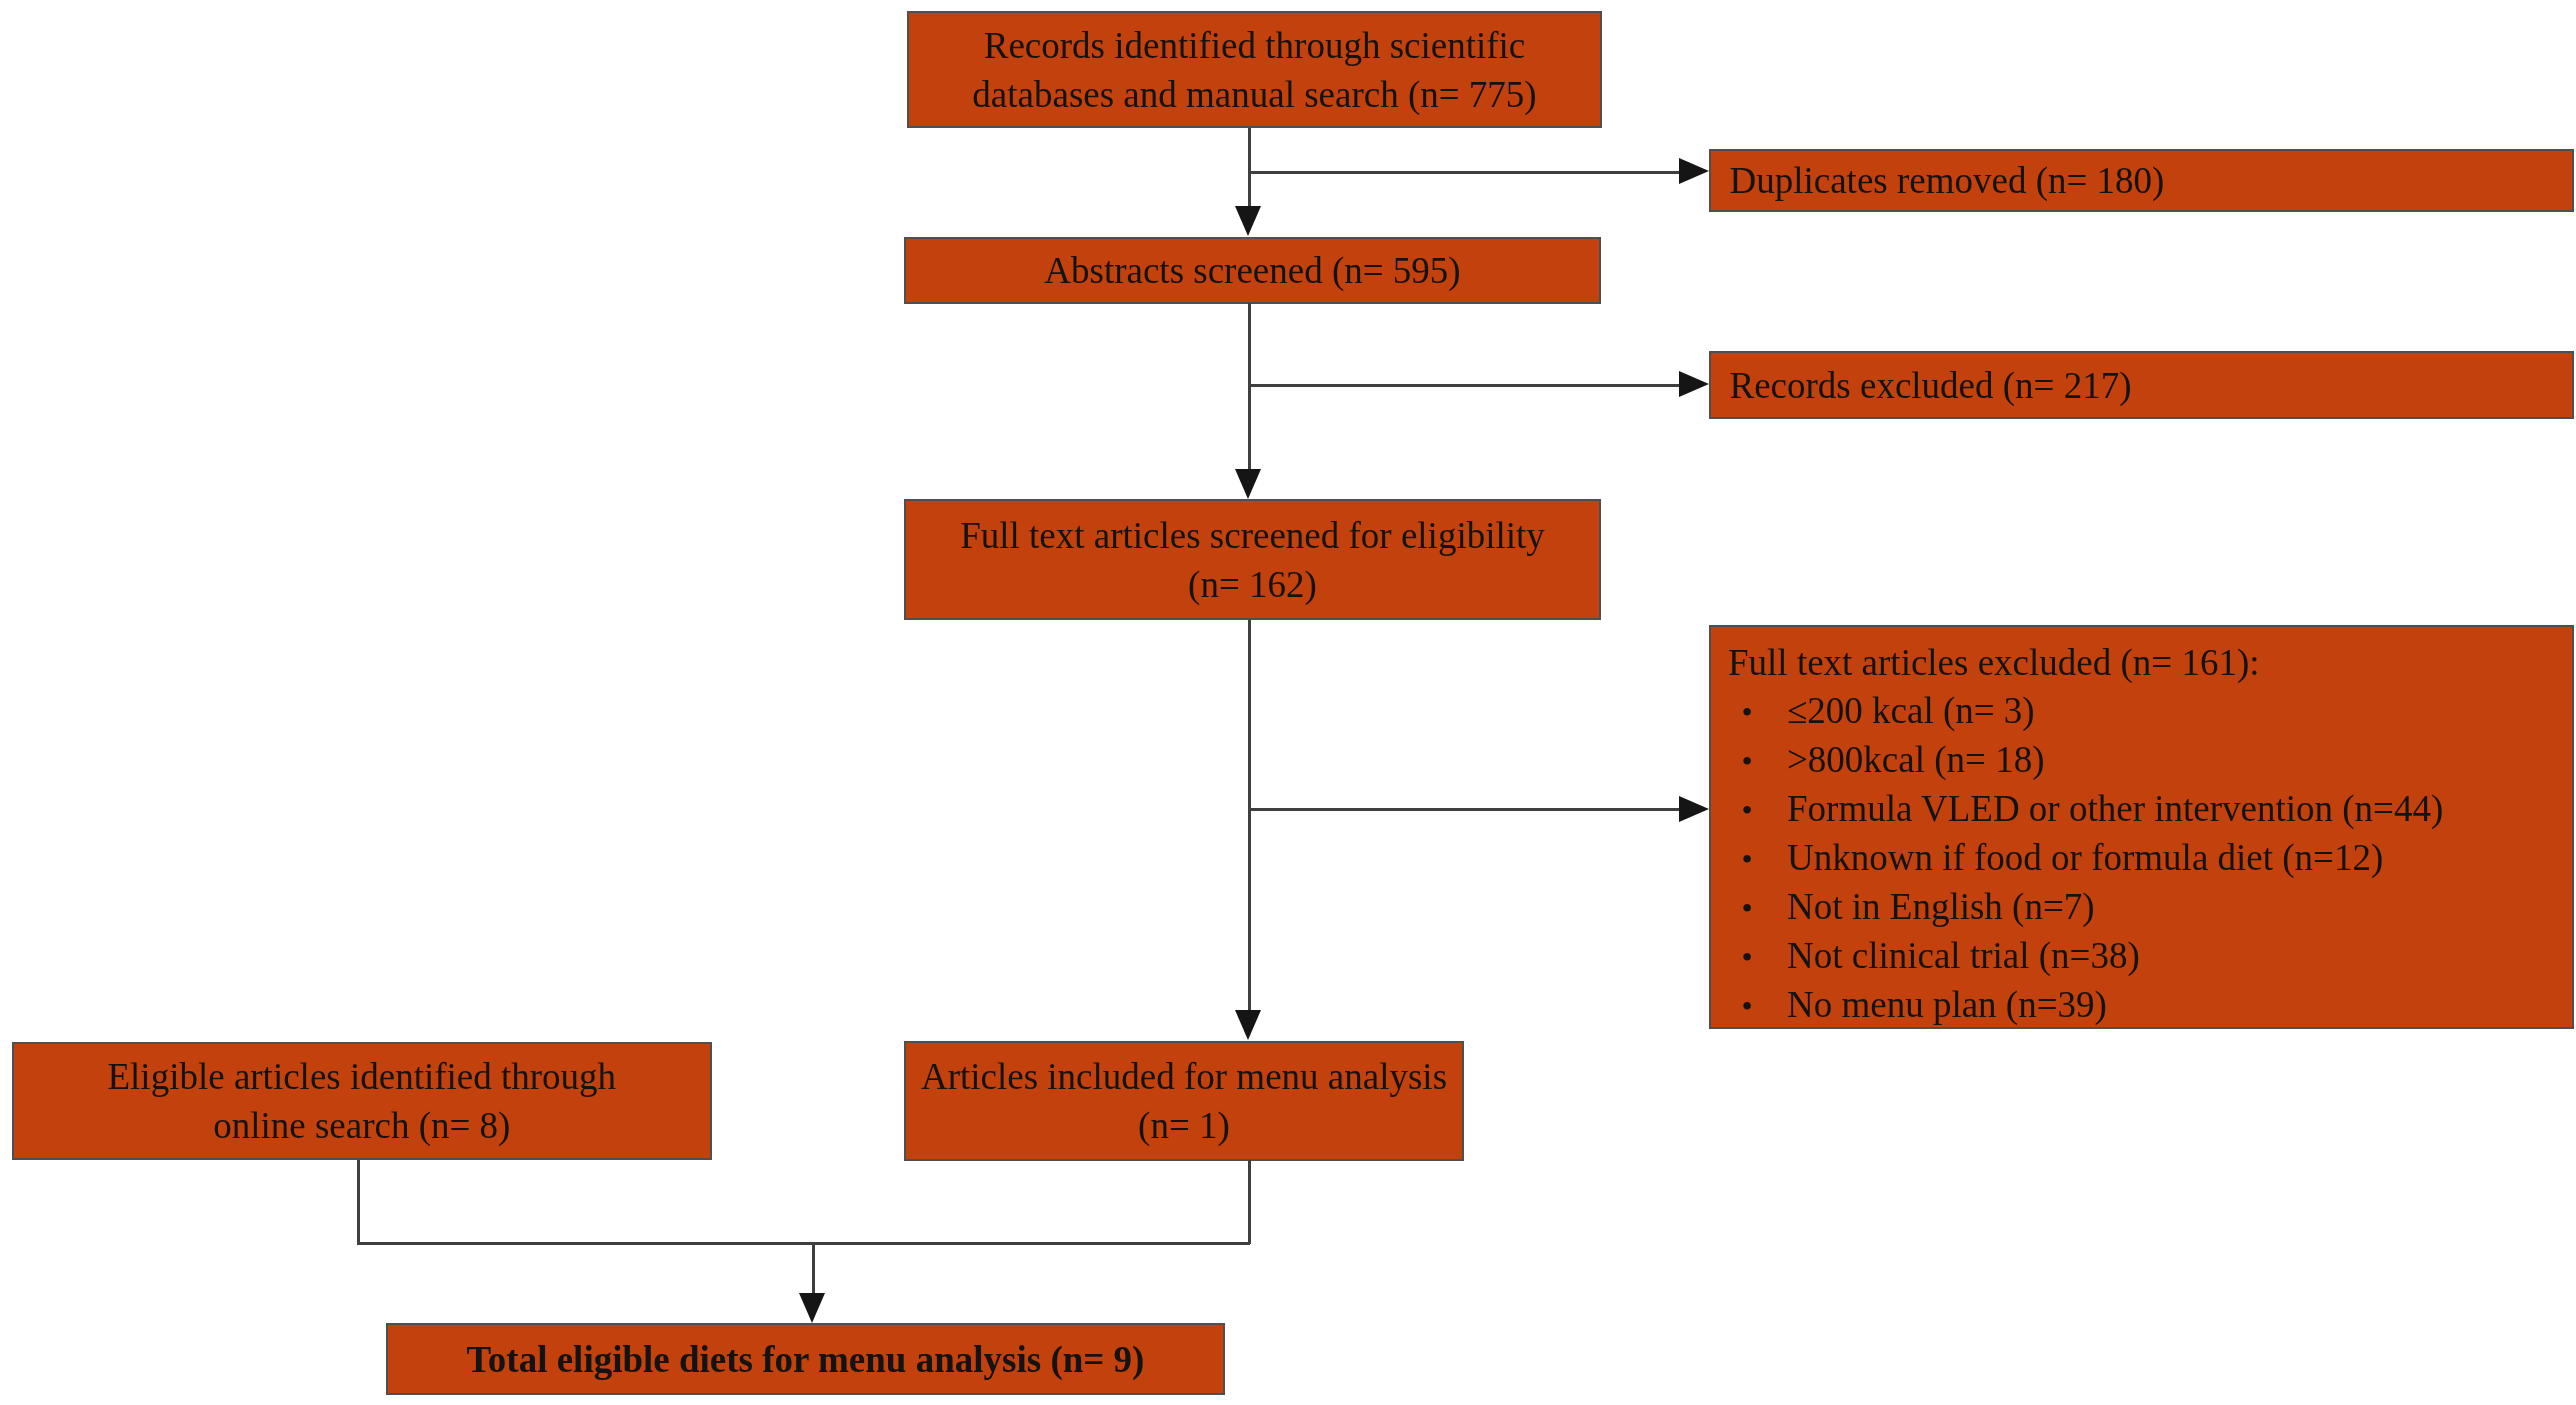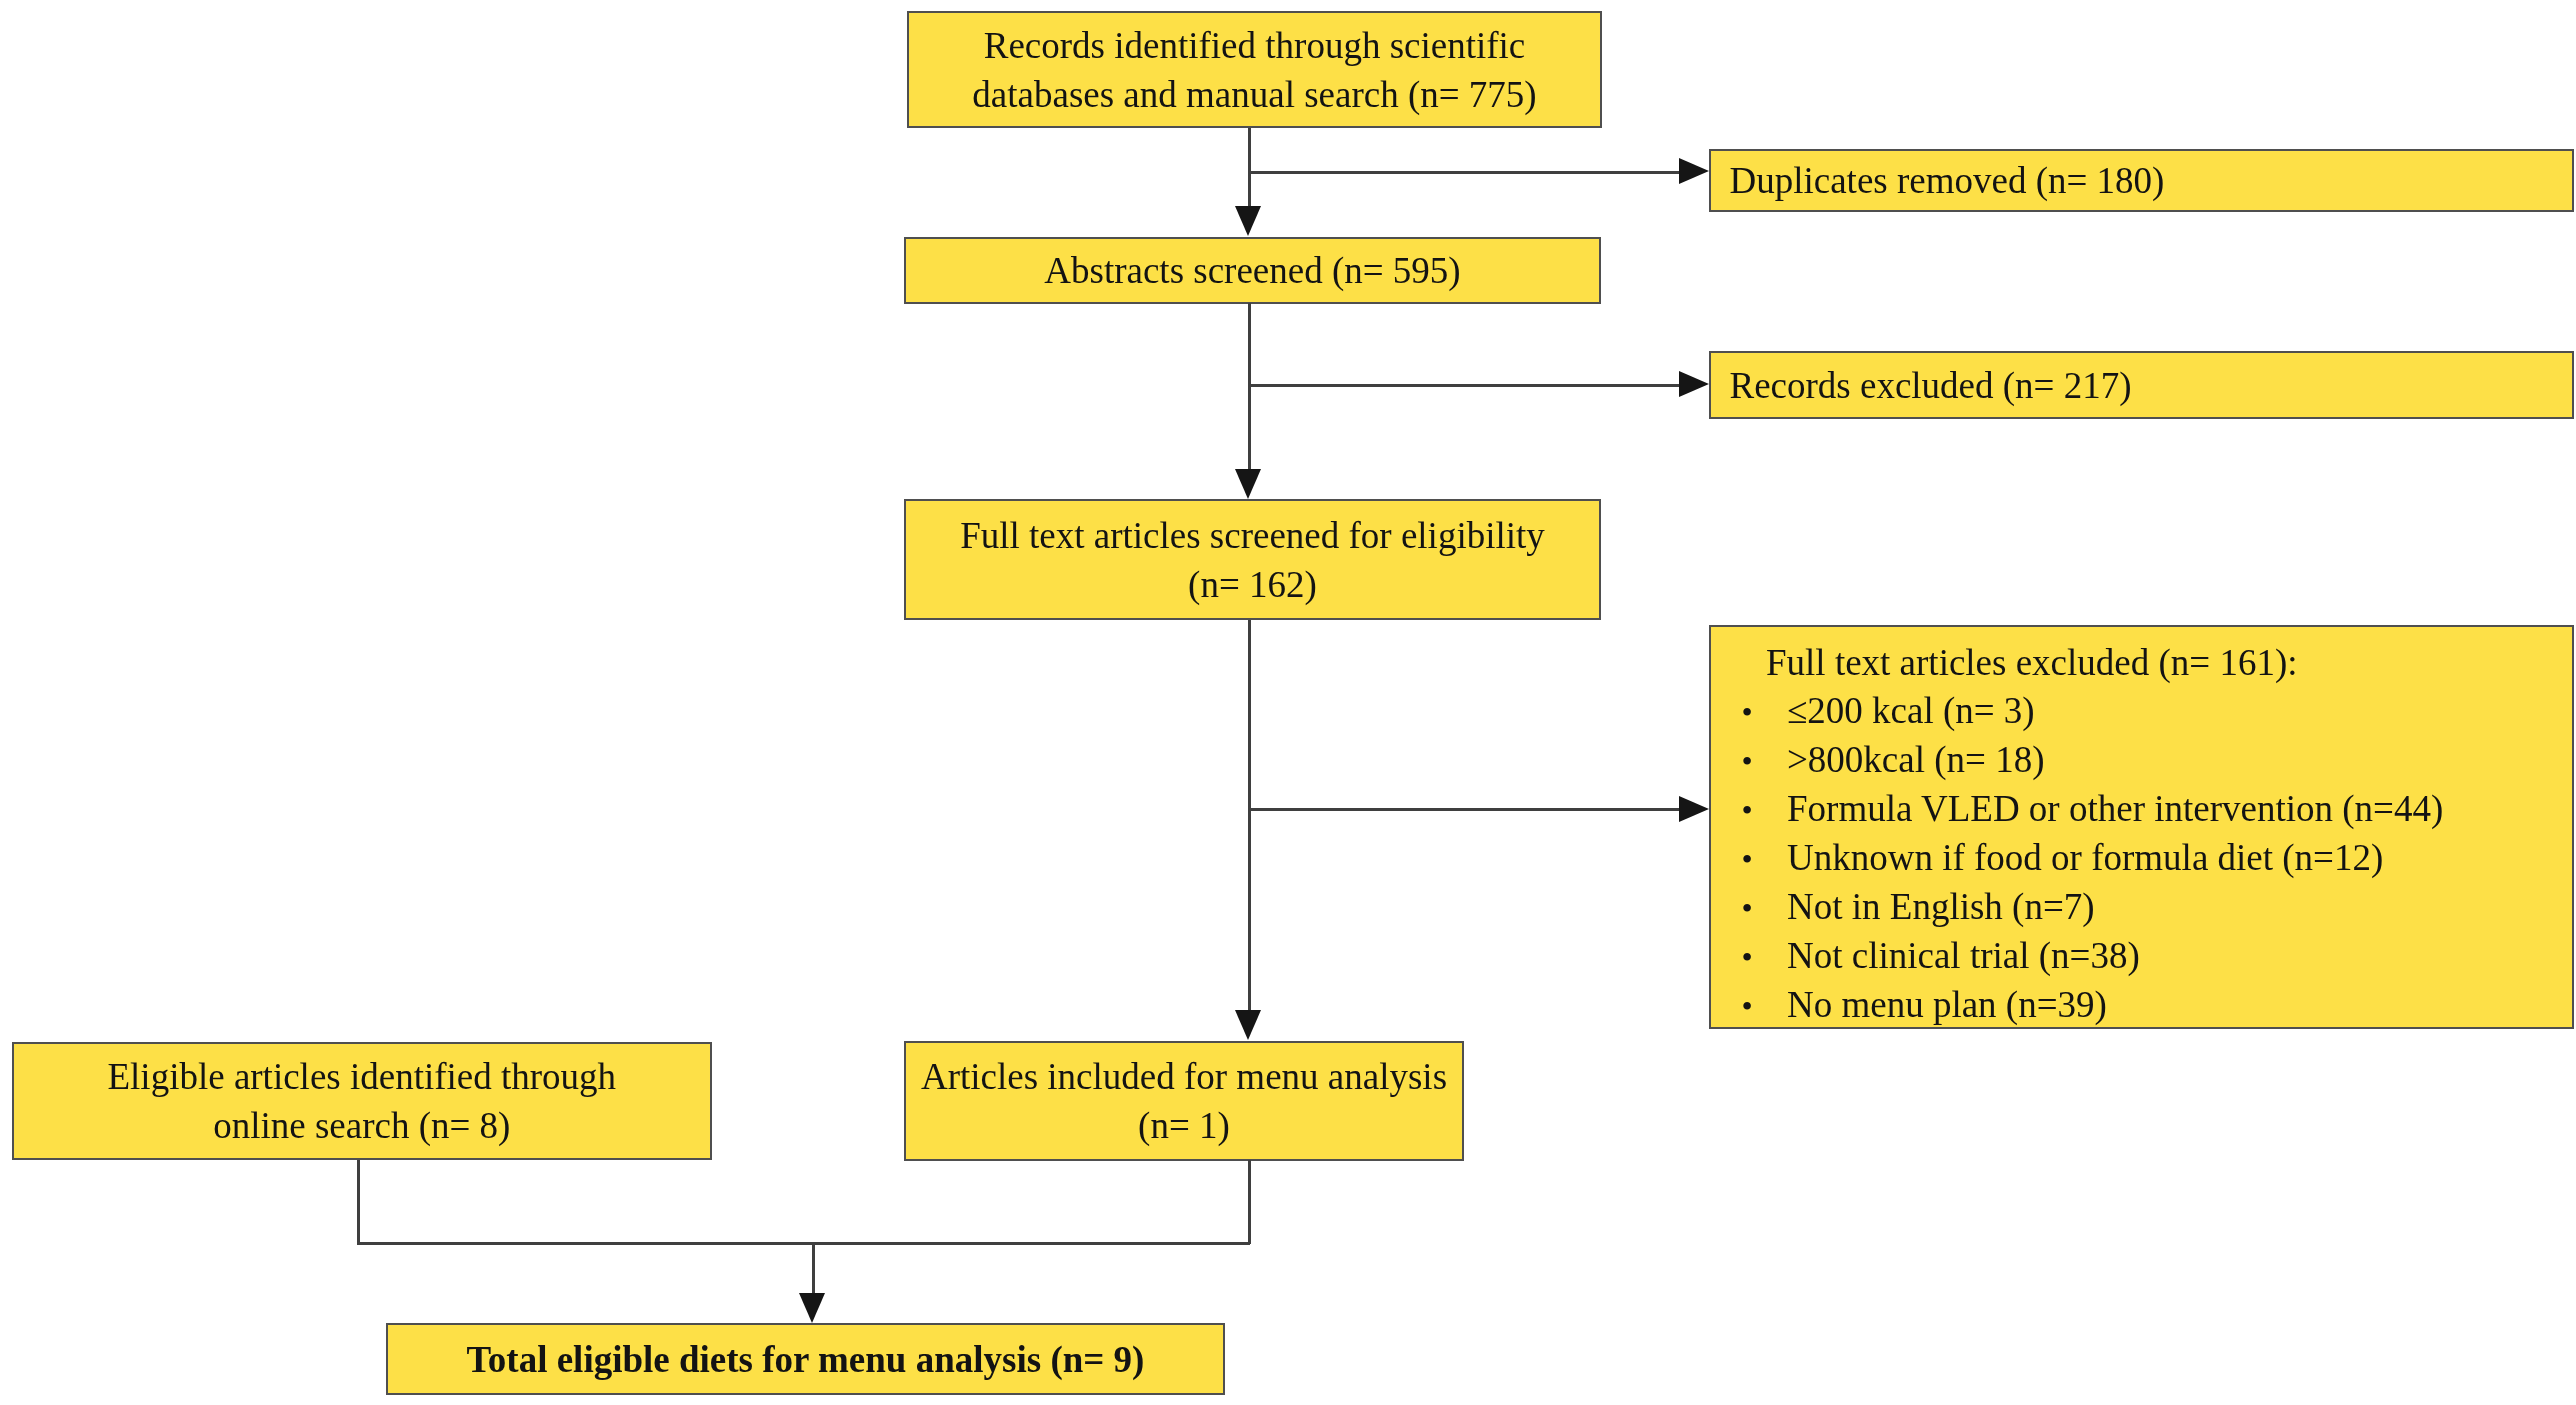--- a/index.html
+++ b/index.html
@@ -13,21 +13,21 @@
     height: 1406px;
     background: #ffffff;
     font-family: "Liberation Serif", serif;
     color: #131313;
     overflow: hidden;
   }
   .box {
     position: absolute;
     box-sizing: border-box;
     border: 2.5px solid #4f4f4f;
-    background: #fde047;
+    background: #c2410c;
     display: flex;
     align-items: center;
     justify-content: center;
     font-size: 37px;
     line-height: 49px;
     text-align: center;
     white-space: pre-line;
   }
   .box.align-left {
     justify-content: flex-start;
@@ -39,21 +39,21 @@
   .box.bold { font-weight: bold; }
   .box.list {
     flex-direction: column;
     align-items: stretch;
     justify-content: flex-start;
     text-align: left;
     padding: 11.8px 20px 8.4px 17px;
     white-space: normal;
     line-height: 47px;
   }
-  .list-title { line-height: 48px; margin-left: 38px; }
+  .list-title { line-height: 48px; }
   .bullet-row { display: flex; align-items: baseline; }
   .bullet-glyph {
     width: 59px;
     padding-left: 13.5px;
     box-sizing: border-box;
     font-size: 32px;
     flex: 0 0 auto;
   }
   .bullet-text { flex: 1 1 auto; }
   .vline, .hline { position: absolute; background: #3f3f3f; }

